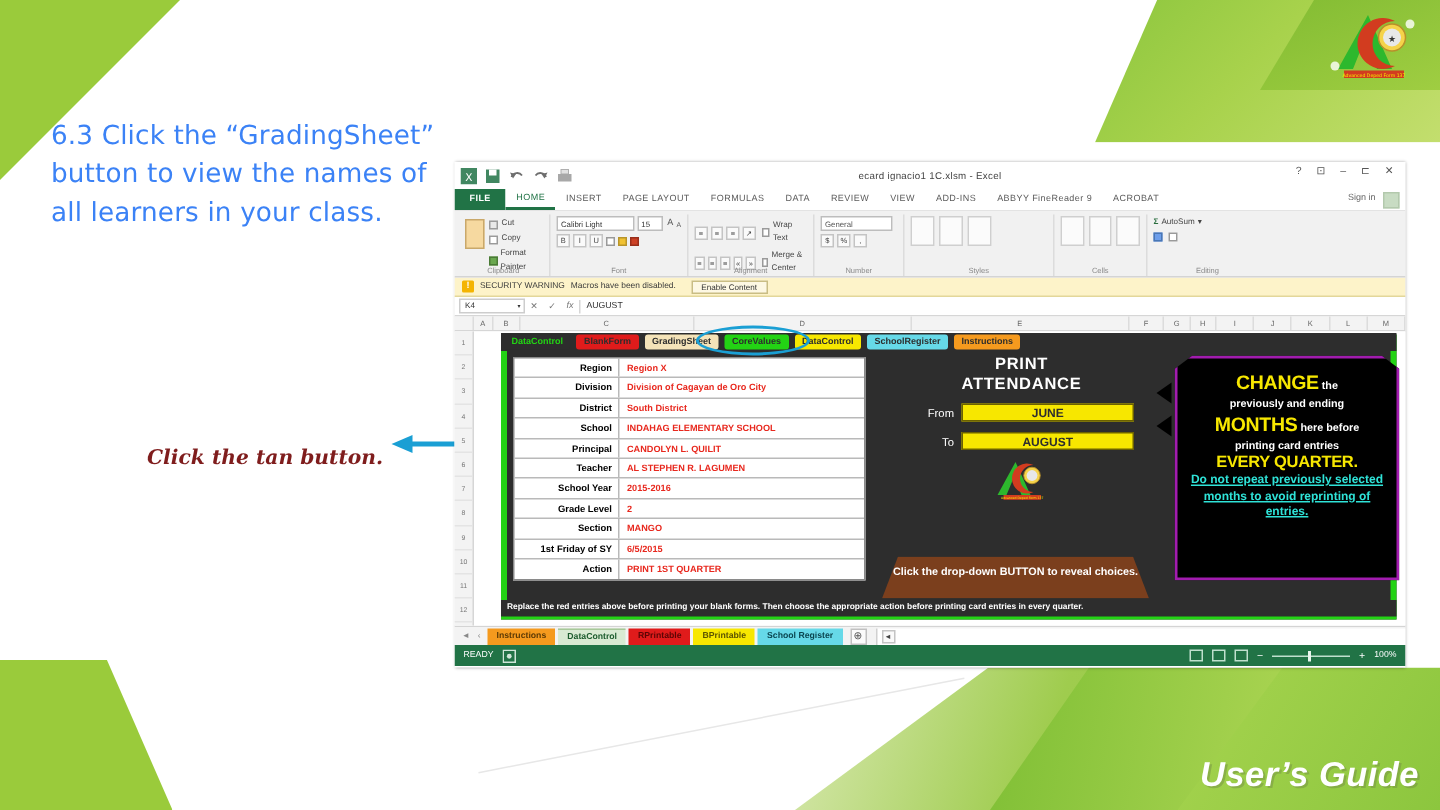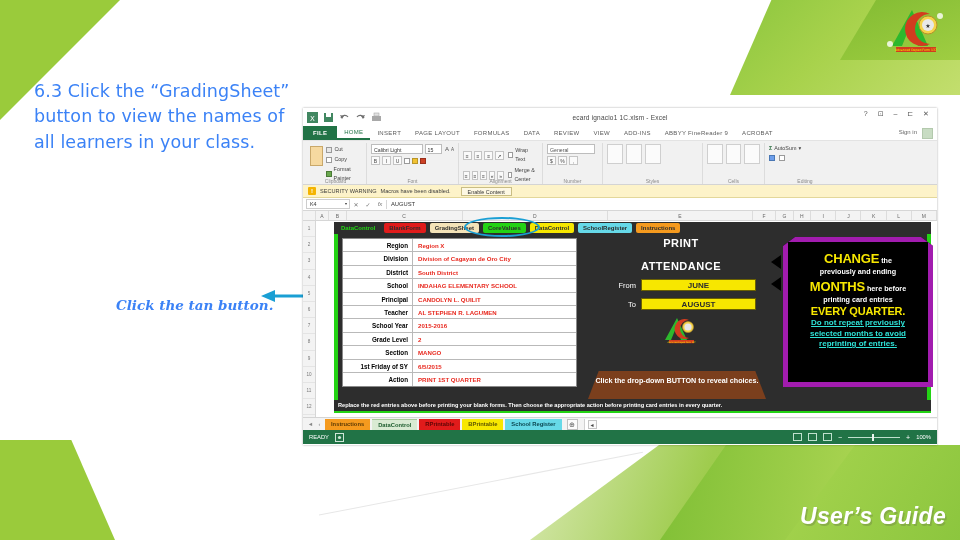--- a/index.html
+++ b/index.html
@@ -62,24 +62,24 @@
   #slide-heading {
     position: absolute; left: 34px; top: 44px; width: 275px;
     font-size: 17.5px; line-height: 1.45; color: #3b82f6;
     font-family: "DejaVu Sans", sans-serif;
     letter-spacing: .1px;
     margin-top: 35px;
   }
 
   
   #callout-text {
-    position: absolute; left: 116px; top: 297px;
+    position: absolute; left: 98px; top: 297px;
     font-family: "DejaVu Serif", serif;
     font-style: italic; font-weight: bold;
-    font-size: 13.5px; color: #3b82f6; white-space: nowrap;
+    font-size: 13.5px; color: #7f1d1d; white-space: nowrap;
   }
   #callout-arrow { position: absolute; left: 255px; top: 218px; width: 115px; height: 100px; }
 
   
   #excel-window {
     position: absolute; left: 303px; top: 108px;
     width: 634px; height: 337px;
     background: #ffffff;
     box-shadow: 0 0 2px rgba(0,0,0,.35);
     overflow: hidden;
@@ -230,21 +230,21 @@
     font-family: "Liberation Sans", sans-serif;
   }
   .ivalue {
     flex: 1; padding-left: 5px; font-size: 6.1px; color: #e8281e;
     line-height: 13.4px; font-weight: bold;
   }
 
   
   #print-panel { position: absolute; left: 290px; top: 16px; width: 150px; z-index: 3; text-align: center; }
   #pp-title1 { font-size: 11px; font-weight: bold; color: #fff; letter-spacing: .5px; }
-  #pp-title2 { font-size: 11px; font-weight: bold; color: #fff; letter-spacing: .5px; margin-top: 11px; }
+  #pp-title2 { font-size: 11px; font-weight: bold; color: #fff; letter-spacing: .5px; margin-top: 1px; }
   .pp-row { display: flex; align-items: center; margin-top: 7px; gap: 5px; padding-left: 6px; }
   .pp-lbl { font-size: 7.5px; font-weight: normal; color: #fff; width: 24px; text-align: right; }
   .pp-field {
     flex: 1; background: #f7e700; color: #2d2d2d; font-size: 8px; font-weight: bold;
     height: 12px; line-height: 12px; text-align: center; border: 1px solid #6b6100;
     position: relative;
   }
   #pp-logo { margin: 6px auto 0; width: 40px; height: 28px; }
 
   
@@ -252,21 +252,21 @@
     position: absolute; left: 272px; bottom: 18px; width: 178px; height: 28px;
     background: #7b3f1d; z-index: 3;
     clip-path: polygon(6% 0, 94% 0, 100% 100%, 0 100%);
     color: #fff; font-size: 7.2px; font-weight: bold; text-align: center;
     padding-top: 5px; line-height: 9.5px;
   }
 
   
   #change-notice {
     position: absolute; right: 4px; top: 16px; width: 150px; bottom: 30px;
-    background: #000; z-index: 3; border: 5px solid #a21caf;
+    background: #000; z-index: 3; border: 2px solid #a21caf;
     clip-path: polygon(0 6%, 8% 0, 92% 0, 100% 6%, 100% 100%, 0 100%);
     text-align: center; padding: 7px 6px 0;
   }
   .cn-big { color: #f7e700; font-weight: bold; font-size: 13px; line-height: 13px; letter-spacing: -.2px; }
   .cn-sm  { color: #ffffff; font-weight: bold; font-size: 7.2px; line-height: 10px; }
   .cn-inline { display: inline; }
   .cn-cyan { color: #2fe3d8; font-weight: bold; font-size: 8px; line-height: 10.5px; text-decoration: underline; }
 
   
   .blk-arrow {

